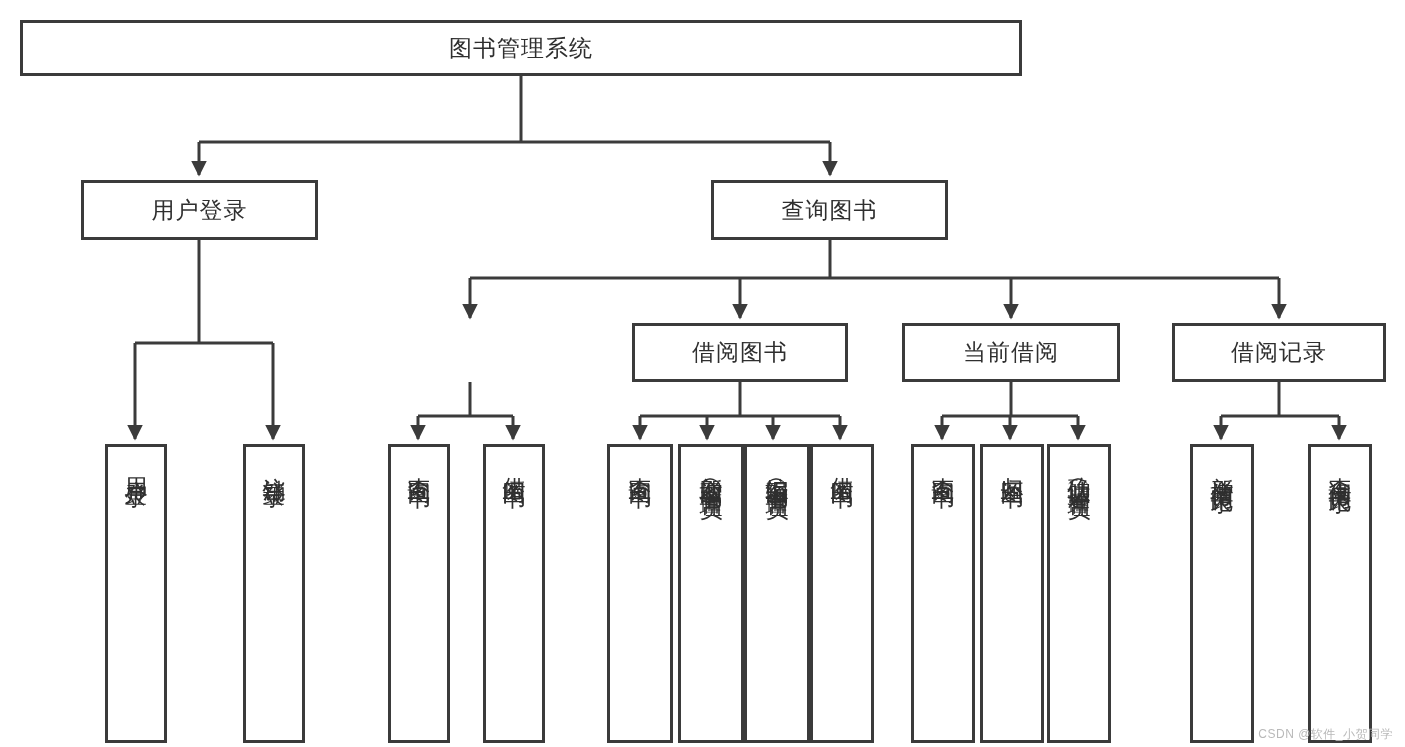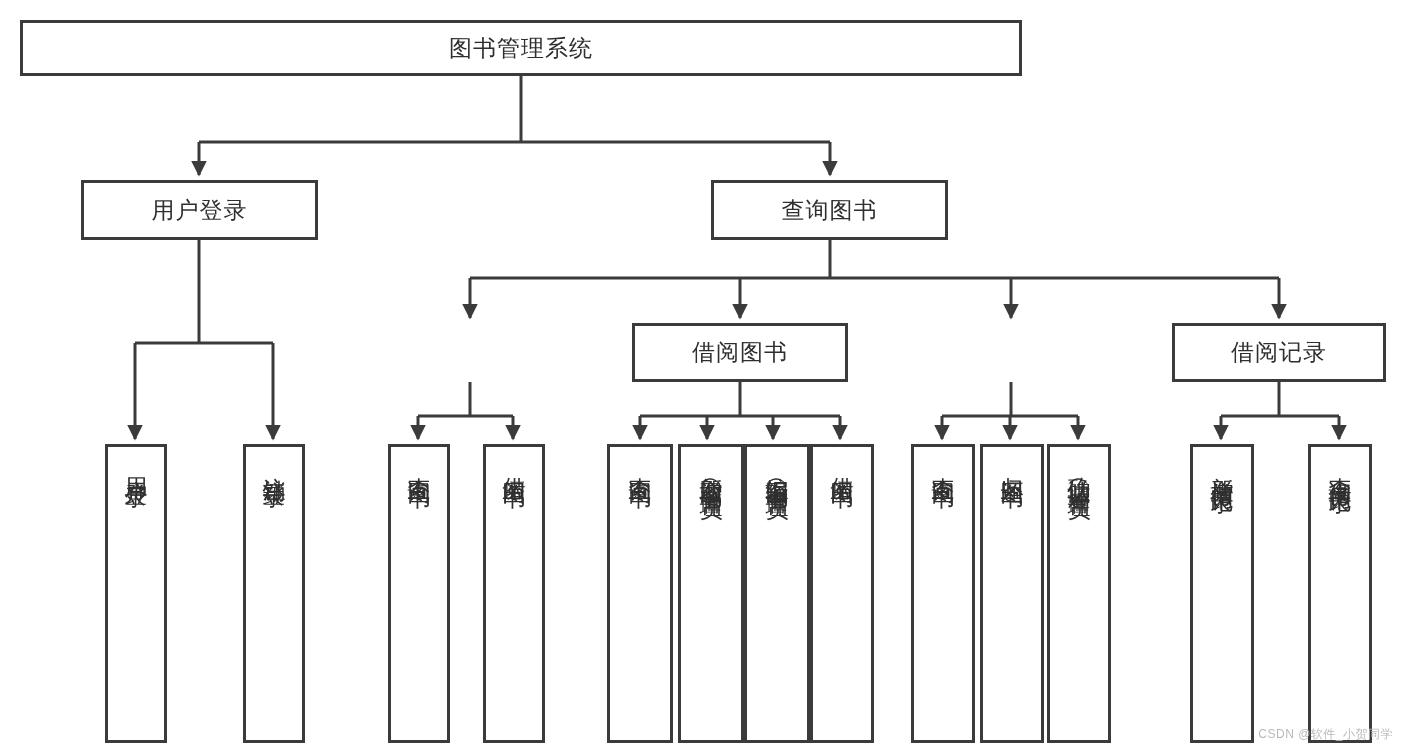--- a/index.html
+++ b/index.html
@@ -133,20 +133,23 @@
   <div class="node" style="left:81px; top:172px; width:237px; height:60px;">
     <span class="label">用户登录</span>
   </div>
   <div class="node" style="left:711px; top:172px; width:237px; height:60px;">
     <span class="label">查询图书</span>
   </div>
 
   <div class="node" style="left:632px; top:315px; width:216px; height:59px;">
     <span class="label">借阅图书</span>
   </div>
+  <div class="node" style="left:902px; top:315px; width:218px; height:59px;">
+    <span class="label">当前借阅</span>
+  </div>
   <div class="node" style="left:1172px; top:315px; width:214px; height:59px;">
     <span class="label">借阅记录</span>
   </div>
 
   <div class="node leaf" style="left:105px; top:436px; width:62px; height:299px;">
     <span class="label">用户登录</span>
   </div>
   <div class="node leaf" style="left:243px; top:436px; width:62px; height:299px;">
     <span class="label">注销登录</span>
   </div>

